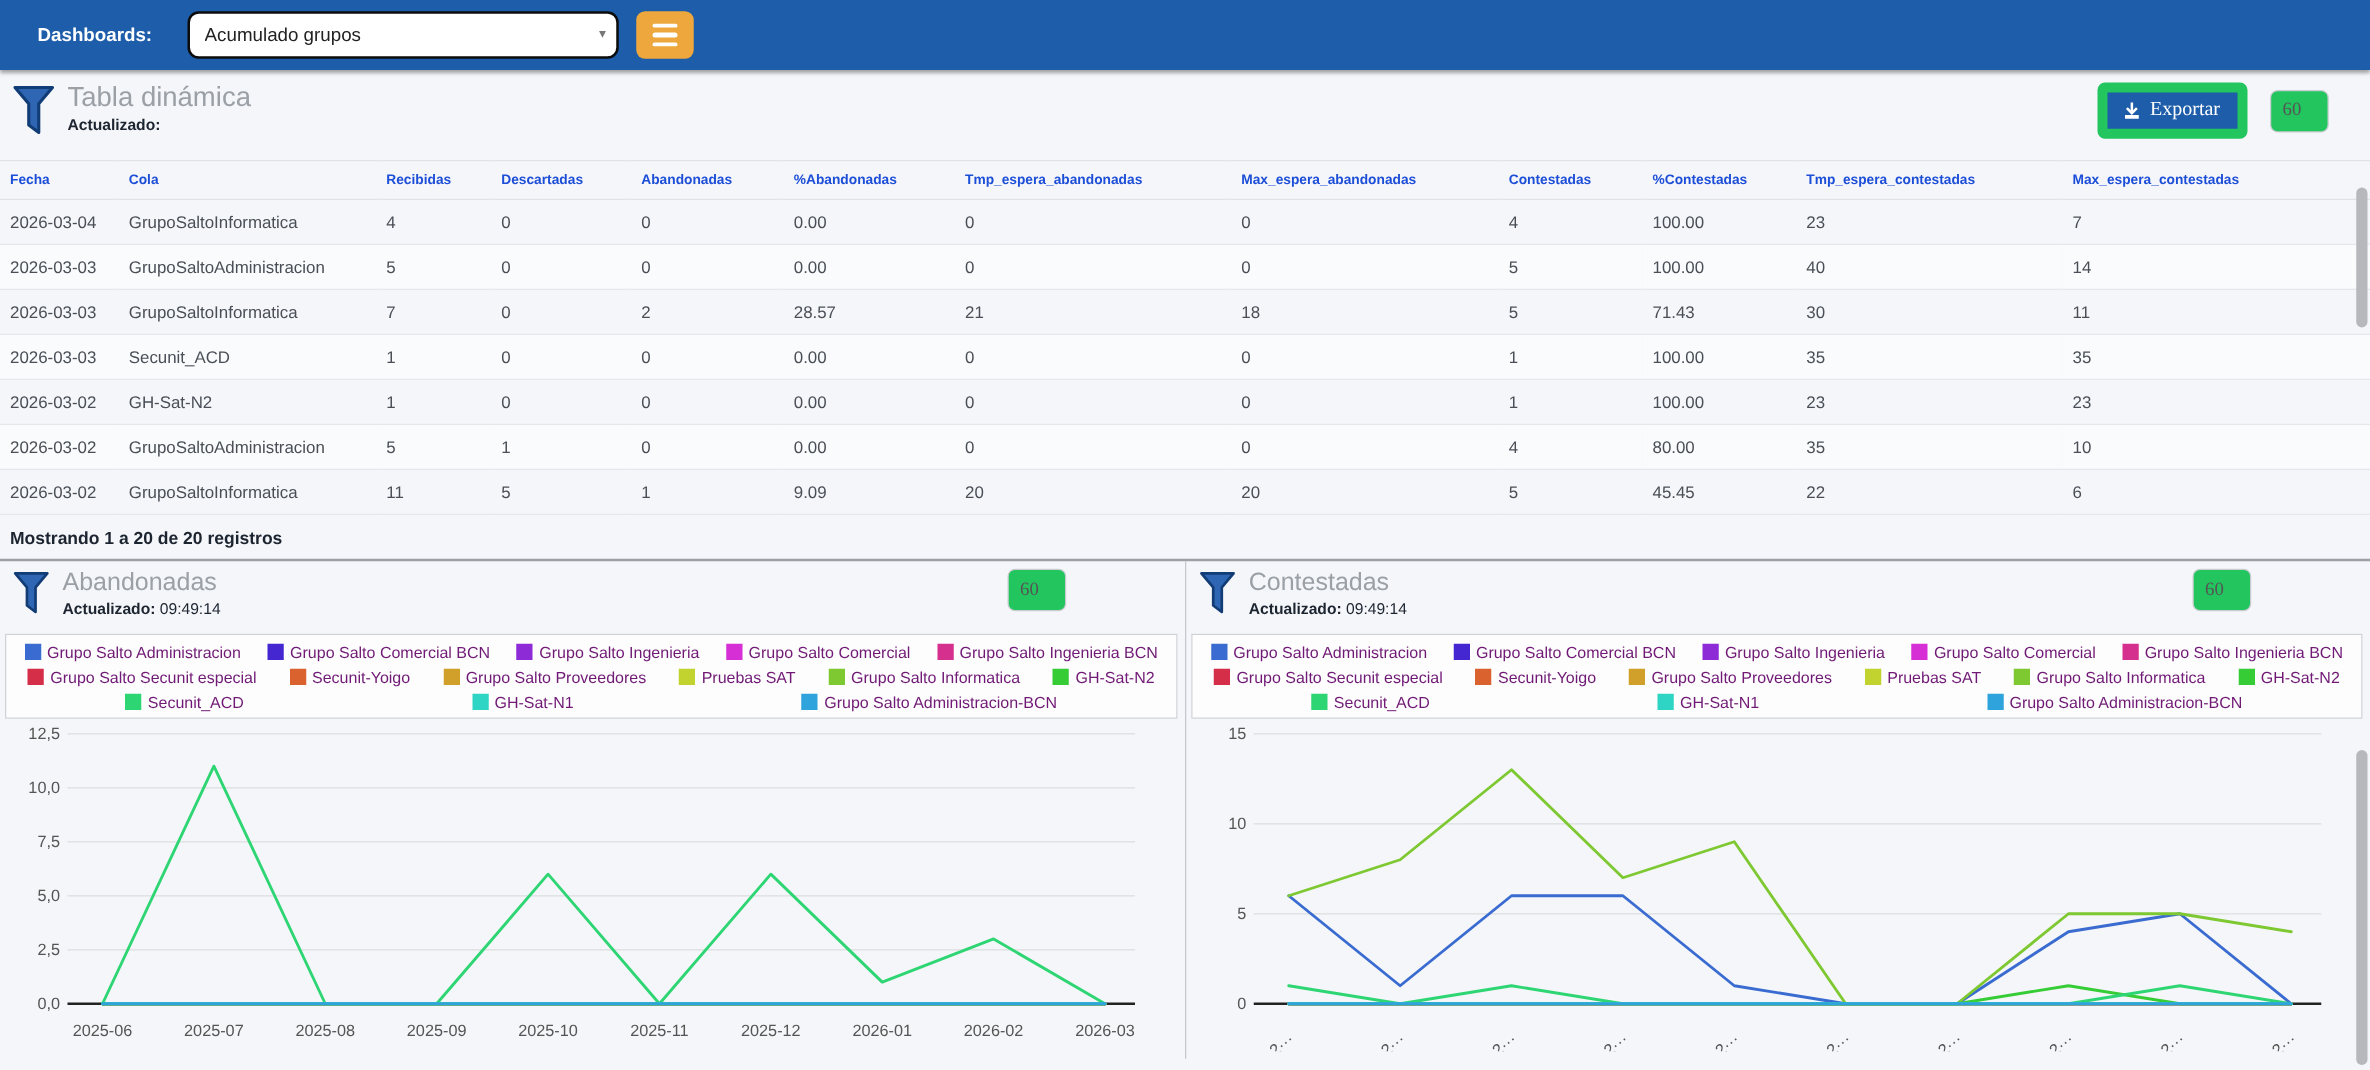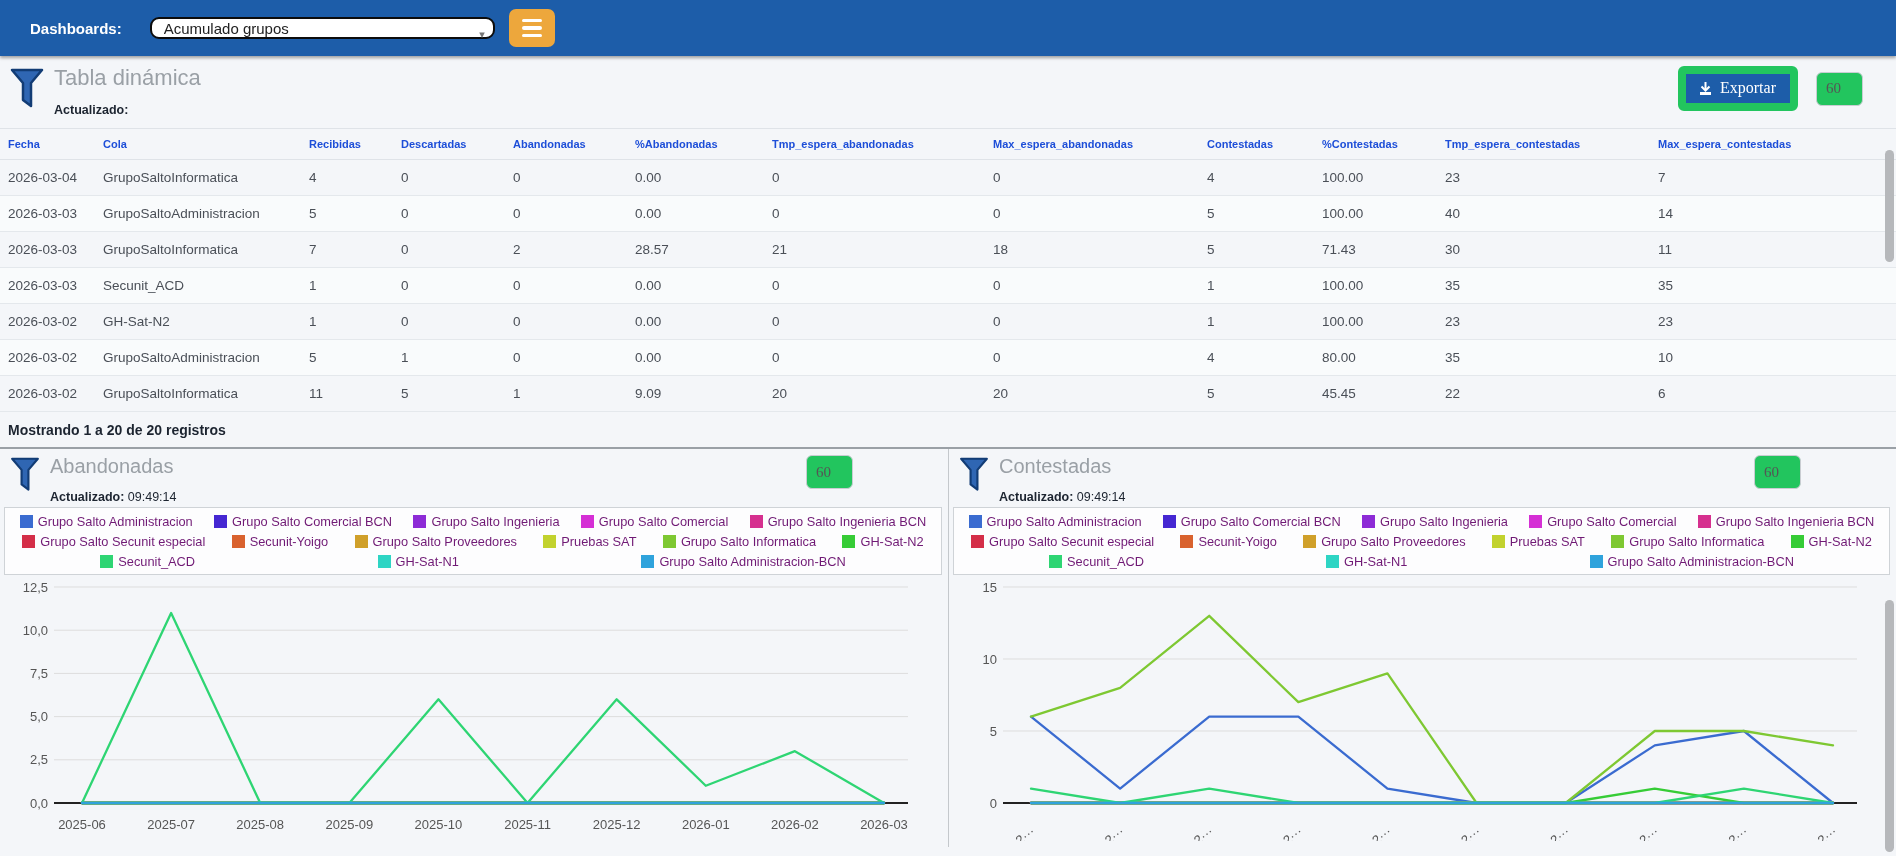--- a/index.html
+++ b/index.html
@@ -4,34 +4,34 @@
 <style>
   * { margin:0; padding:0; box-sizing:border-box; }
   html,body { width:1896px; height:856px; overflow:hidden;
     font-family:"Liberation Sans", sans-serif; background:#f4f6f9; color:#333; }
 
   
   .topbar { height:56px; background:#1d5da9; display:flex; align-items:center;
     box-shadow:0 2px 3px rgba(0,0,0,.35); position:relative; z-index:5; }
   .topbar-label { color:#fff; font-weight:bold; font-size:15px; margin-left:30px; margin-right:28px; }
   .select-wrap { position:relative; width:345px; }
-  .dash-select { width:100%; height:22px; border:2px solid #0c0c0c; border-radius:9px;
+  .dash-select { width:100%; height:38px; border:2px solid #0c0c0c; border-radius:9px;
     font-size:15px; padding:0 26px 0 12px; background:#fff; color:#222;
     appearance:none; -webkit-appearance:none; font-family:"Liberation Sans",sans-serif; }
   .select-caret { position:absolute; right:10px; top:11px; font-size:11px; color:#777; pointer-events:none; }
   .menu-btn { width:46px; height:38px; margin-left:14px; background:#eda73c; border:none;
     border-radius:7px; display:flex; flex-direction:column; justify-content:center;
     align-items:center; gap:4px; cursor:pointer; }
   .menu-btn span { display:block; width:20px; height:3.5px; background:#fff; border-radius:2px; }
 
   
   .section-header { display:flex; align-items:flex-start; padding:10px 0 4px 6px; height:72px; }
   .funnel { margin:2px 10px 0 4px; flex:0 0 auto; }
   .hdr-text .title { font-size:22px; color:#9aa0a6; line-height:1.1; }
-  .hdr-text .updated { font-size:12.5px; color:#1c2430; margin-top:13px; }
+  .hdr-text .updated { font-size:12.5px; color:#1c2430; margin-top:3px; }
   .hdr-text .updated b { font-weight:bold; }
   .hdr-right { margin-left:auto; display:flex; align-items:center; gap:18px; margin-right:33px; }
   .export-btn { background:#1d5da9; color:#fff; border:8px solid #22c55e; border-radius:6px;
     font-family:Liberation Serif, serif; font-size:16px; padding:5px 14px 6px 12px;
     display:flex; align-items:center; gap:7px; cursor:pointer; }
   .refresh-input { width:47px; height:34px; border:1px solid #c9cdd2; border-radius:6px;
     background:#22c55e; font-size:15px; color:#555; padding-left:9px;
     font-family:Liberation Serif, serif; }
 
   

